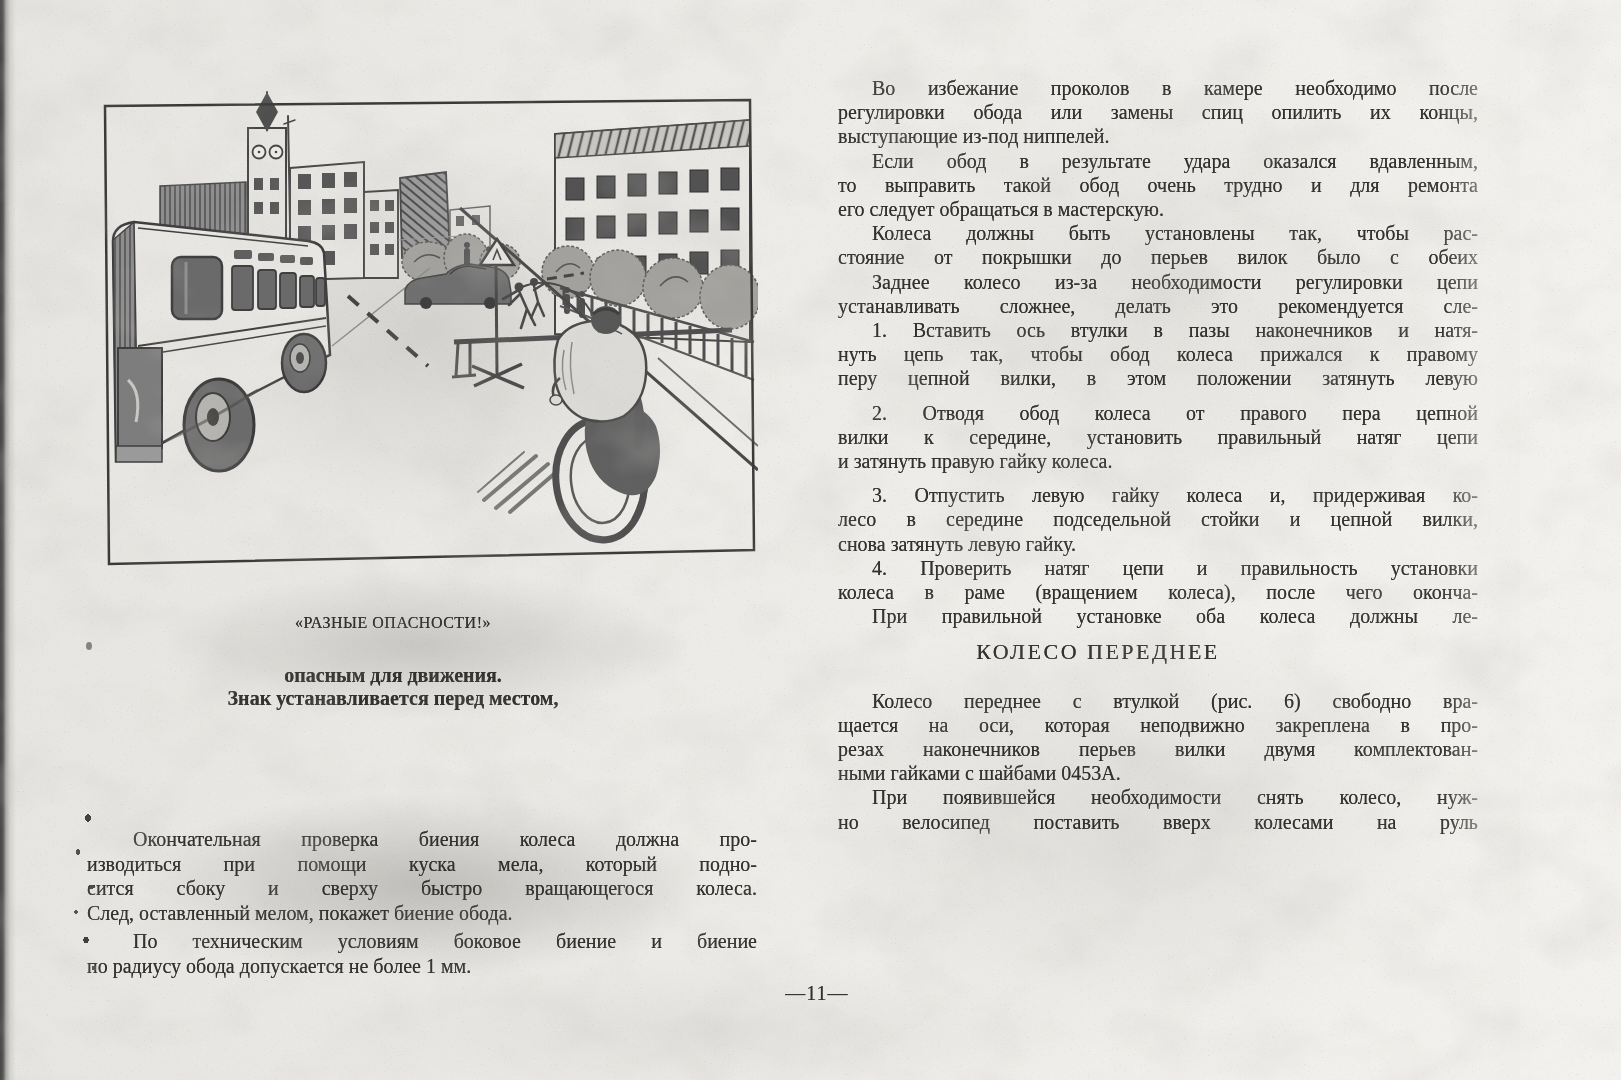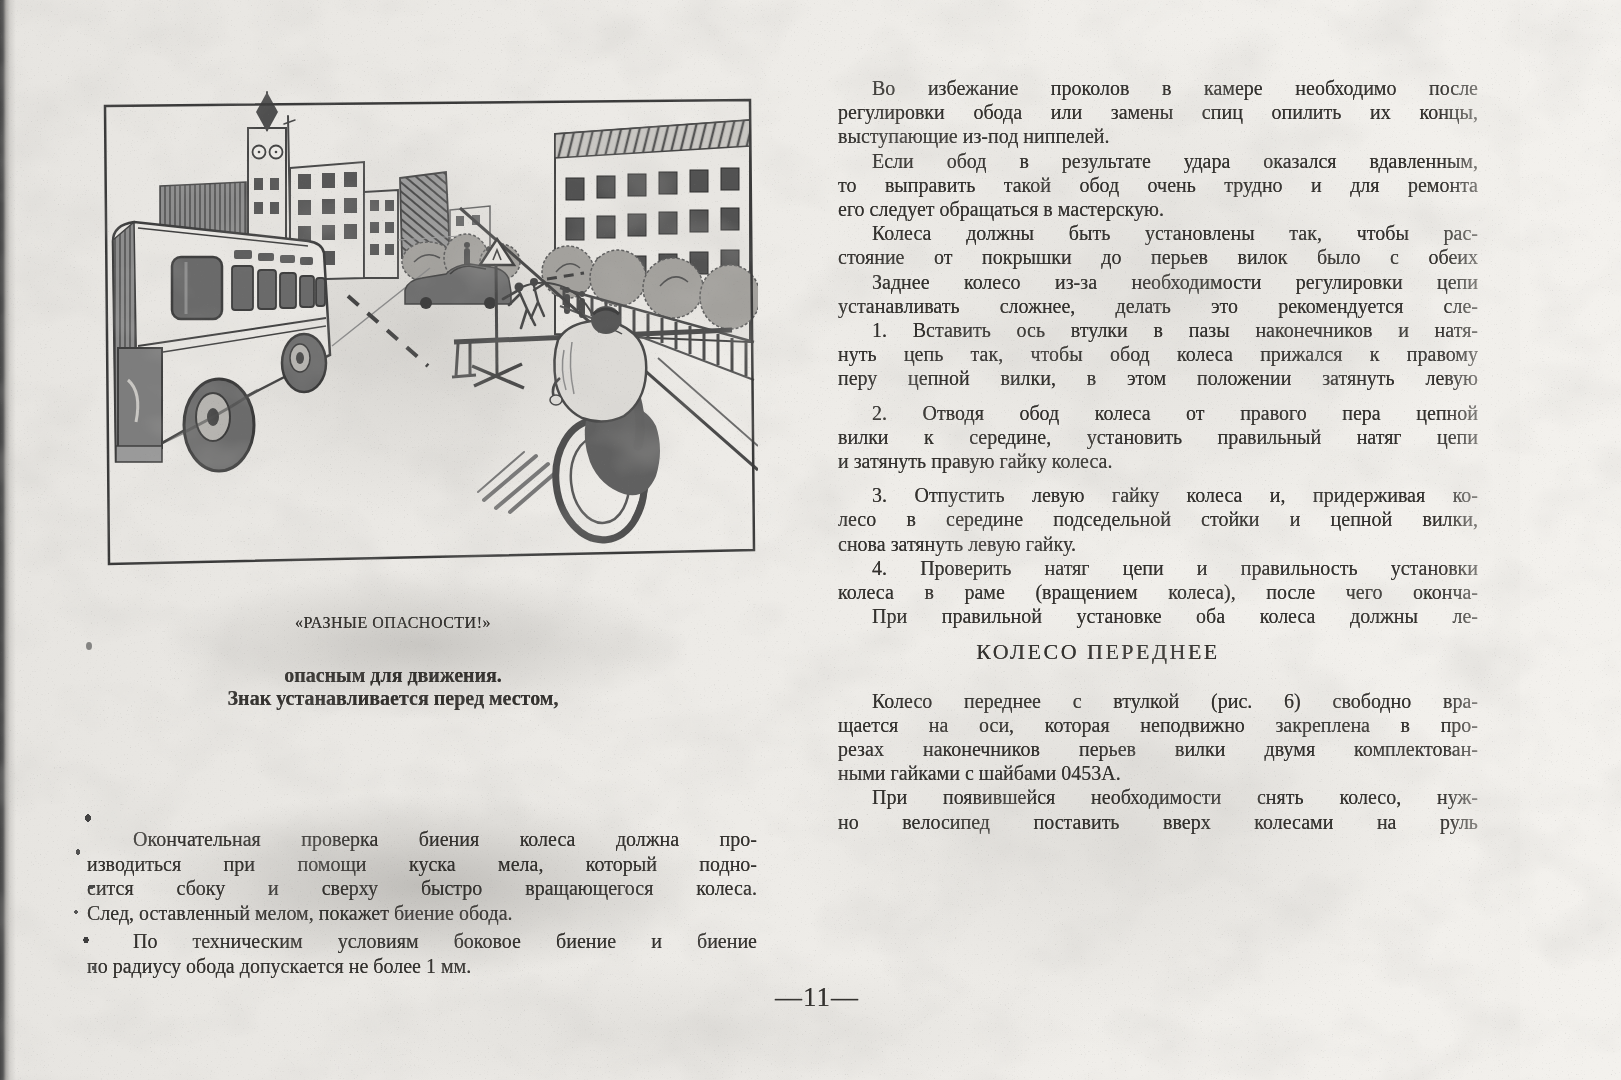--- a/index.html
+++ b/index.html
@@ -46,21 +46,21 @@
   .heading{font-weight:400;font-size:22px;letter-spacing:2.5px;text-align:center;
     margin:12px 120px 24px 0;text-shadow:0 0 .6px rgba(42,40,38,.8);}
 
   .caption{position:absolute;left:84px;top:610px;width:618px;text-align:center;}
   .cap-title{font-weight:400;font-size:16px;letter-spacing:.5px;line-height:26px;
     text-shadow:0 0 .6px rgba(42,40,38,.8);}
   .cap-lines{margin-top:28px;font-weight:700;font-size:20px;line-height:23px;
     text-shadow:0 0 .4px rgba(42,40,38,.7);}
 
   .page-num{position:absolute;left:757px;top:982px;width:120px;text-align:center;
-    font-size:27px;letter-spacing:1px;text-shadow:0 0 .5px rgba(42,40,38,.7);}
+    font-size:20px;letter-spacing:1px;text-shadow:0 0 .5px rgba(42,40,38,.7);}
 </style>
 </head>
 <body>
 
 <div id="stage">
 
   <div class="shading"></div>
 
   <svg class="illo" viewBox="0 0 660 478" aria-hidden="true">
     <defs>

